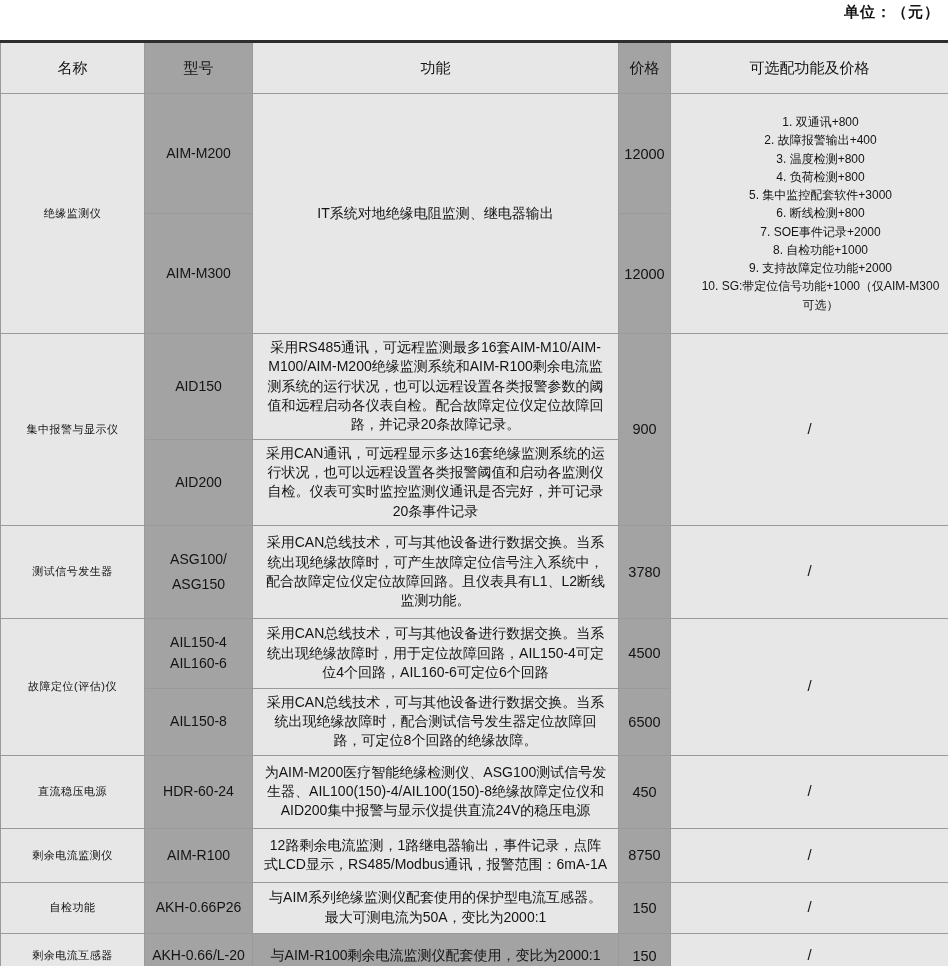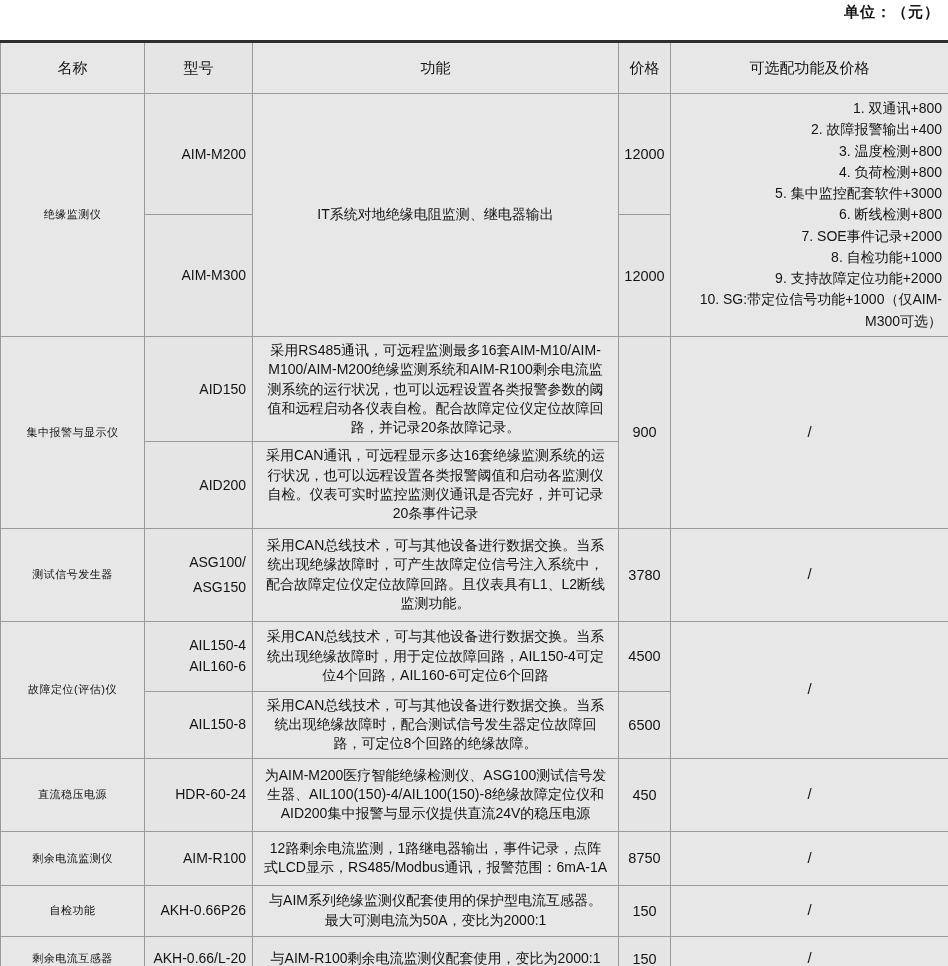--- a/index.html
+++ b/index.html
@@ -24,28 +24,28 @@
     border-top:3px solid #2e2e2e;
     border-bottom:3px solid #2e2e2e;
   }
   td, th {
     border:1px solid #9a9a9a;
     padding:2px 6px;
     vertical-align:middle;
     font-weight:normal;
   }
   .c-gray { background:#e7e7e7; }
-  .c-white { background:#e5e5e5; }
+  .c-white { background:#a3a3a3; }
   th { font-size:15px; text-align:center;font-family:Liberation Mono, monospace; }
   td.name-cell { font-size:11px; text-align:center; letter-spacing:0.5px; }
-  td.model-cell { font-size:14px; text-align:right; white-space:pre-line; line-height:1.8; }
+  td.model-cell { font-size:14px; text-align:center; white-space:pre-line; line-height:1.8; }
   td.model-tight { line-height:1.5;margin-left:46px; }
   td.func-cell { font-size:14px; text-align:center; line-height:1.38; padding:4px 10px; }
   td.price-cell { font-size:14.5px; text-align:center; padding:2px 2px; }
-  td.opt-cell { font-size:14px; text-align:right; padding:4px 6px 4px 28px; line-height:1.52; }
+  td.opt-cell { font-size:12px; text-align:center; padding:4px 6px 4px 28px; line-height:1.52; }
   td.opt-slash { text-align:center; padding:2px; font-size:15px; }
   .opt-line { display:block; }
   
   tr.h-head {height:52px}
   tr.h-r1  {height:120px}
   tr.h-r2a {height:104px}
   tr.h-r2b {height:86px}
   tr.h-r3  {height:93px}
   tr.h-r4a {height:70px}
   tr.h-r4b {height:58px}

